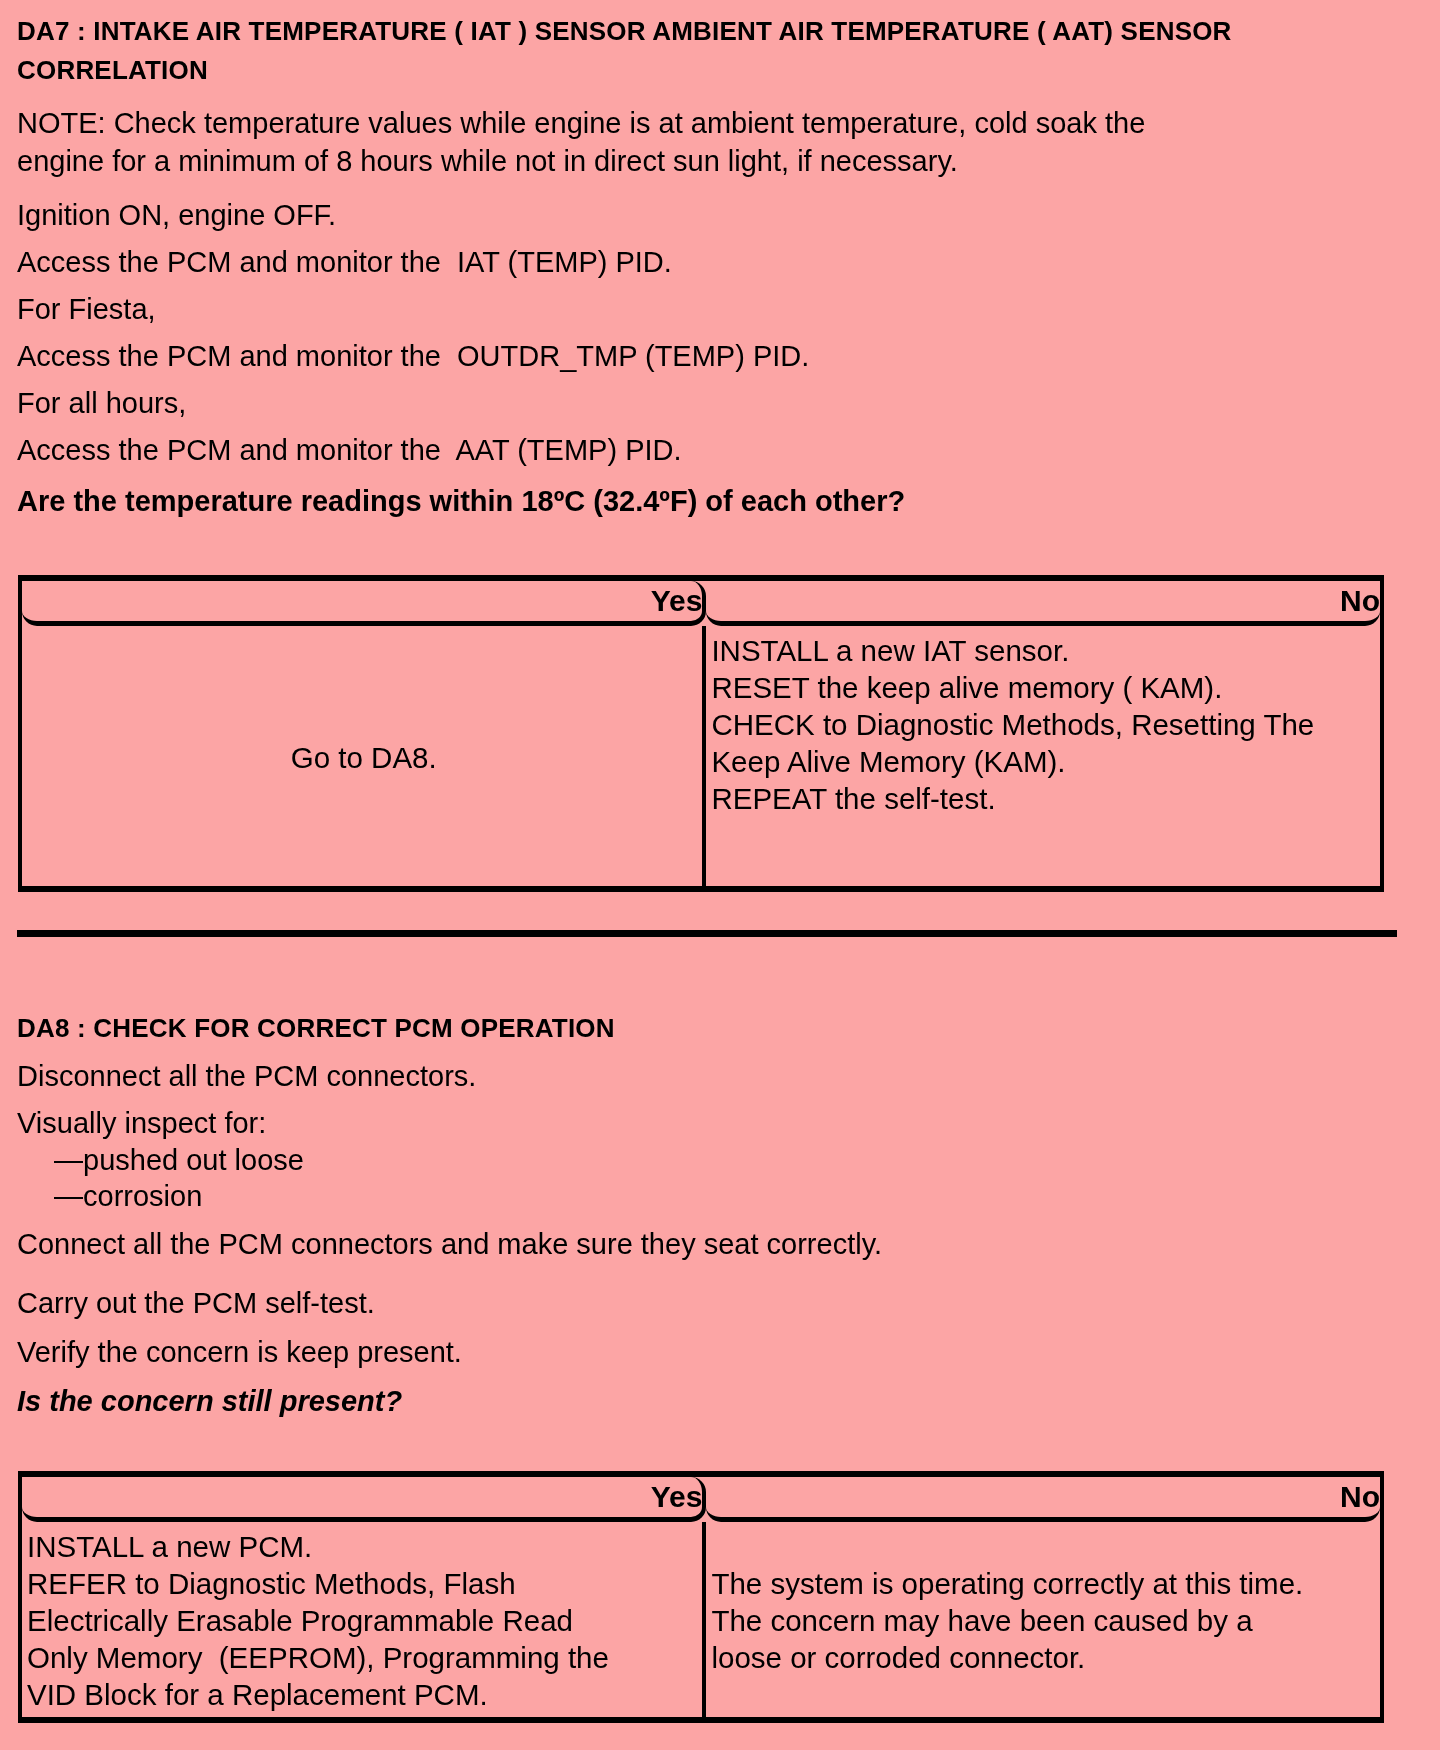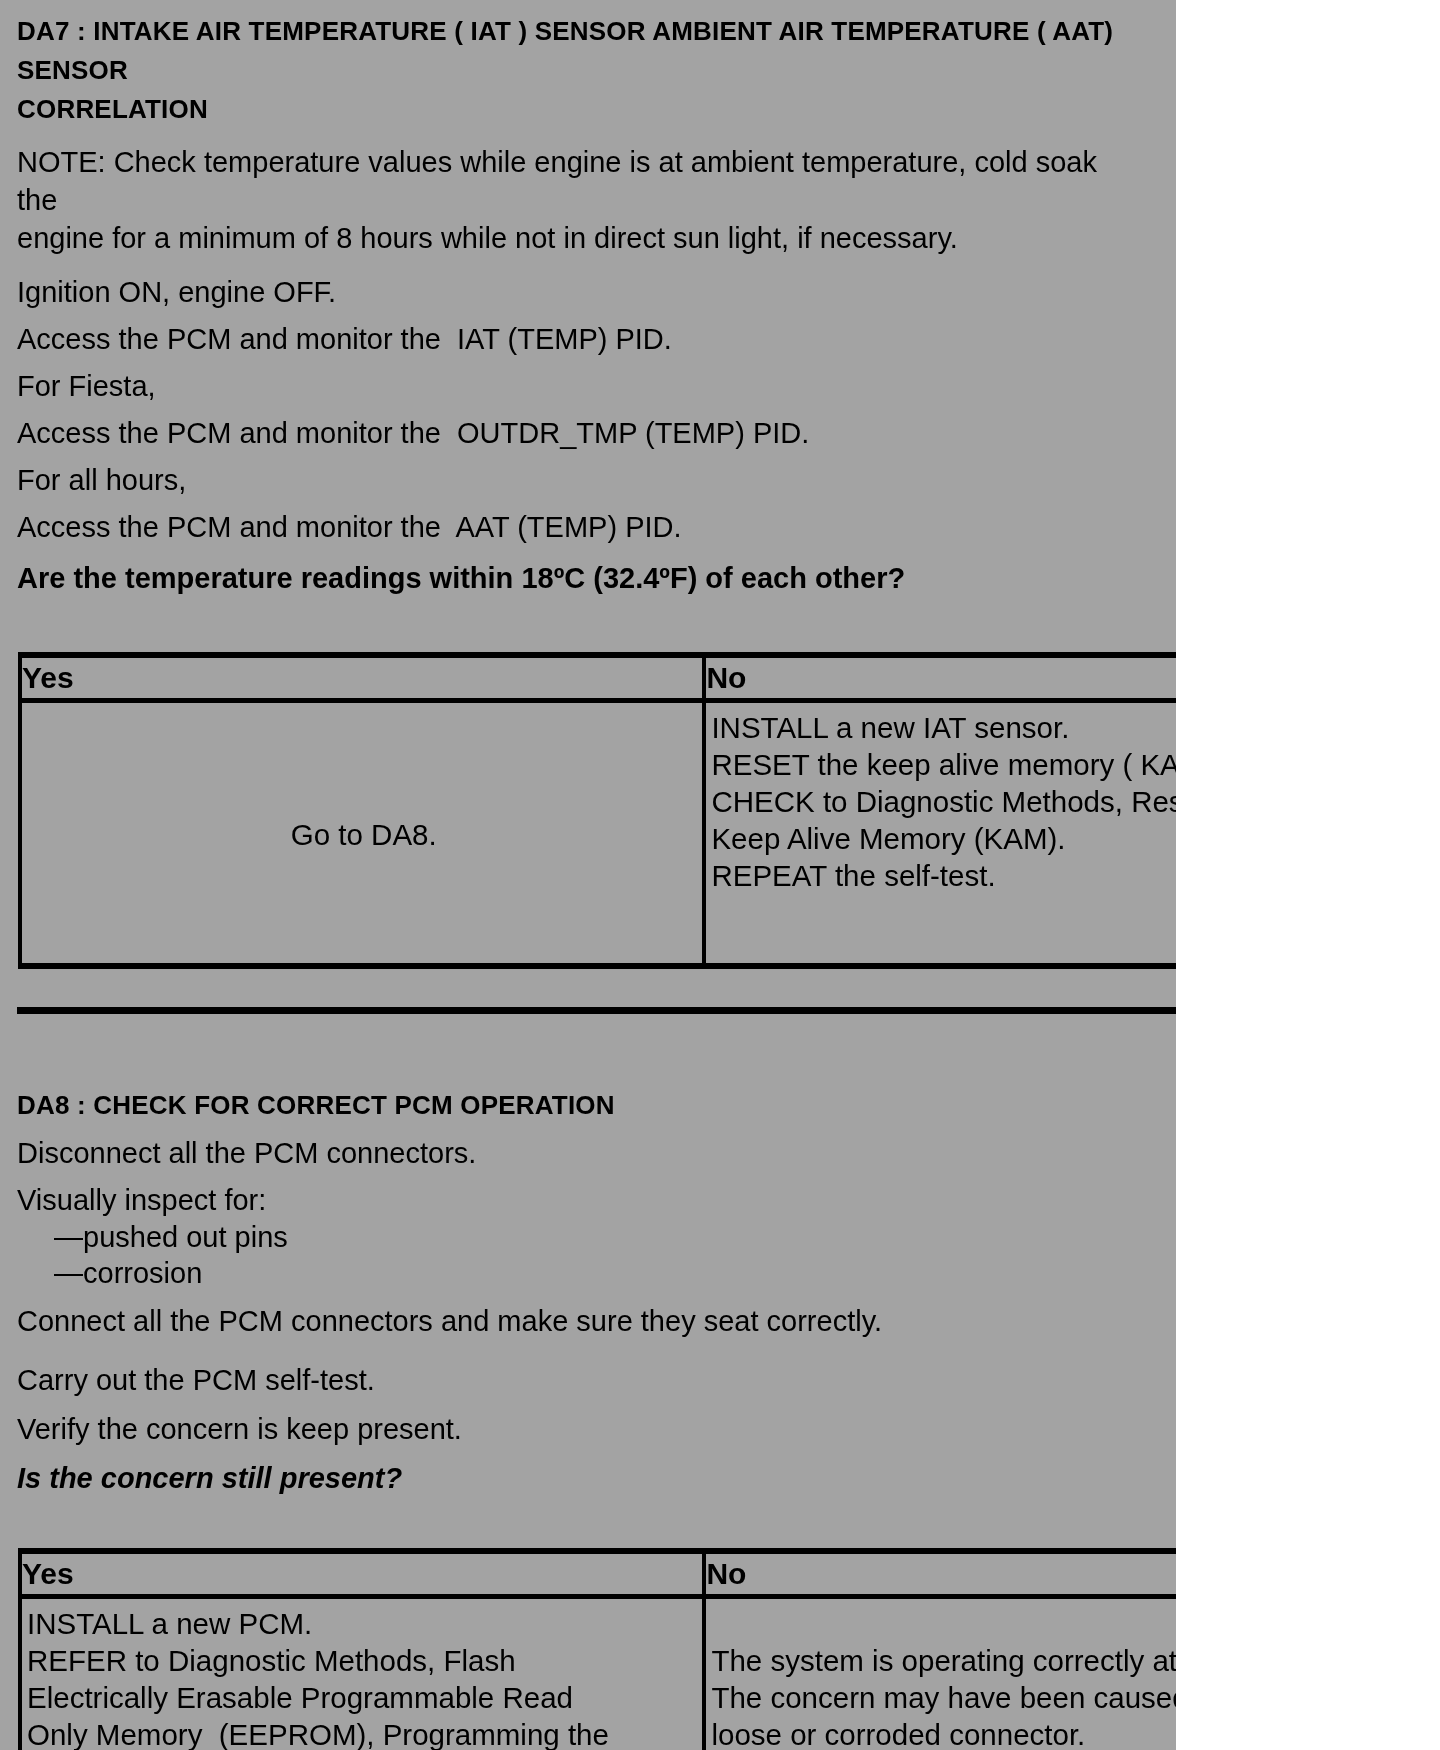--- a/index.html
+++ b/index.html
@@ -1,20 +1,20 @@
 <!DOCTYPE html>
 <html><head>
 <meta charset="utf-8">
 <style>
   html,body{margin:0;padding:0;background:#ffffff;}
   .page{
     position:relative;
-    width:1176px;
+    width:1440px;
     height:1750px;
-    background:#a3a3a3;
+    background:#fca5a5;
     color:#000000;
     font-family:"Liberation Sans","DejaVu Sans",sans-serif;
     box-sizing:border-box;
     padding:12px 43px 10px 17px;
     overflow:hidden;
   }
   .pre{white-space:pre-wrap;}
   .step-heading{
     margin:0;
     font-size:26px;
@@ -53,22 +53,23 @@
   }
   .dtable1{margin-top:55px;}
   .dtable2{margin-top:51px;}
   .cell{box-sizing:border-box;}
   .col-left{border-right:4px solid #000;}
   .hdr{
     border-bottom:5px solid #000;
     font-weight:bold;
     font-size:30px;
     line-height:35px;
-    text-align:left;
+    text-align:right;
     padding:2px 0 3px 0;
+    border-radius:15px;
   }
   .body-cell{
     font-size:29.5px;
     line-height:37px;
     padding:6px 2px 4px 5px;
     white-space:pre-wrap;
   }
   .t1-body{min-height:260px;}
   .t2-body{min-height:185px;}
   .v-center-h-center{
@@ -121,21 +122,21 @@
 REPEAT the self-test.</div>
     </div>
   </section>
 
   <hr class="rule rule1">
 
   <section>
     <h1 class="step-heading gap-da8">DA8 : CHECK FOR CORRECT PCM OPERATION</h1>
     <p class="body first-da8-p pre">Disconnect all the PCM connectors.</p>
     <p class="body list-label pre">Visually inspect for:</p>
-    <p class="list-item pre">—pushed out pins</p>
+    <p class="list-item pre">—pushed out loose</p>
     <p class="list-item pre">—corrosion</p>
     <p class="body after-list pre">Connect all the PCM connectors and make sure they seat correctly.</p>
     <p class="body step-sp pre">Carry out the PCM self-test.</p>
     <p class="body step-sp pre">Verify the concern is keep present.</p>
     <p class="body question2 pre">Is the concern still present?</p>
 
     <div class="dtable dtable2">
       <div class="cell hdr col-left">Yes</div>
       <div class="cell hdr">No</div>
       <div class="cell body-cell t2-body col-left">INSTALL a new PCM.

